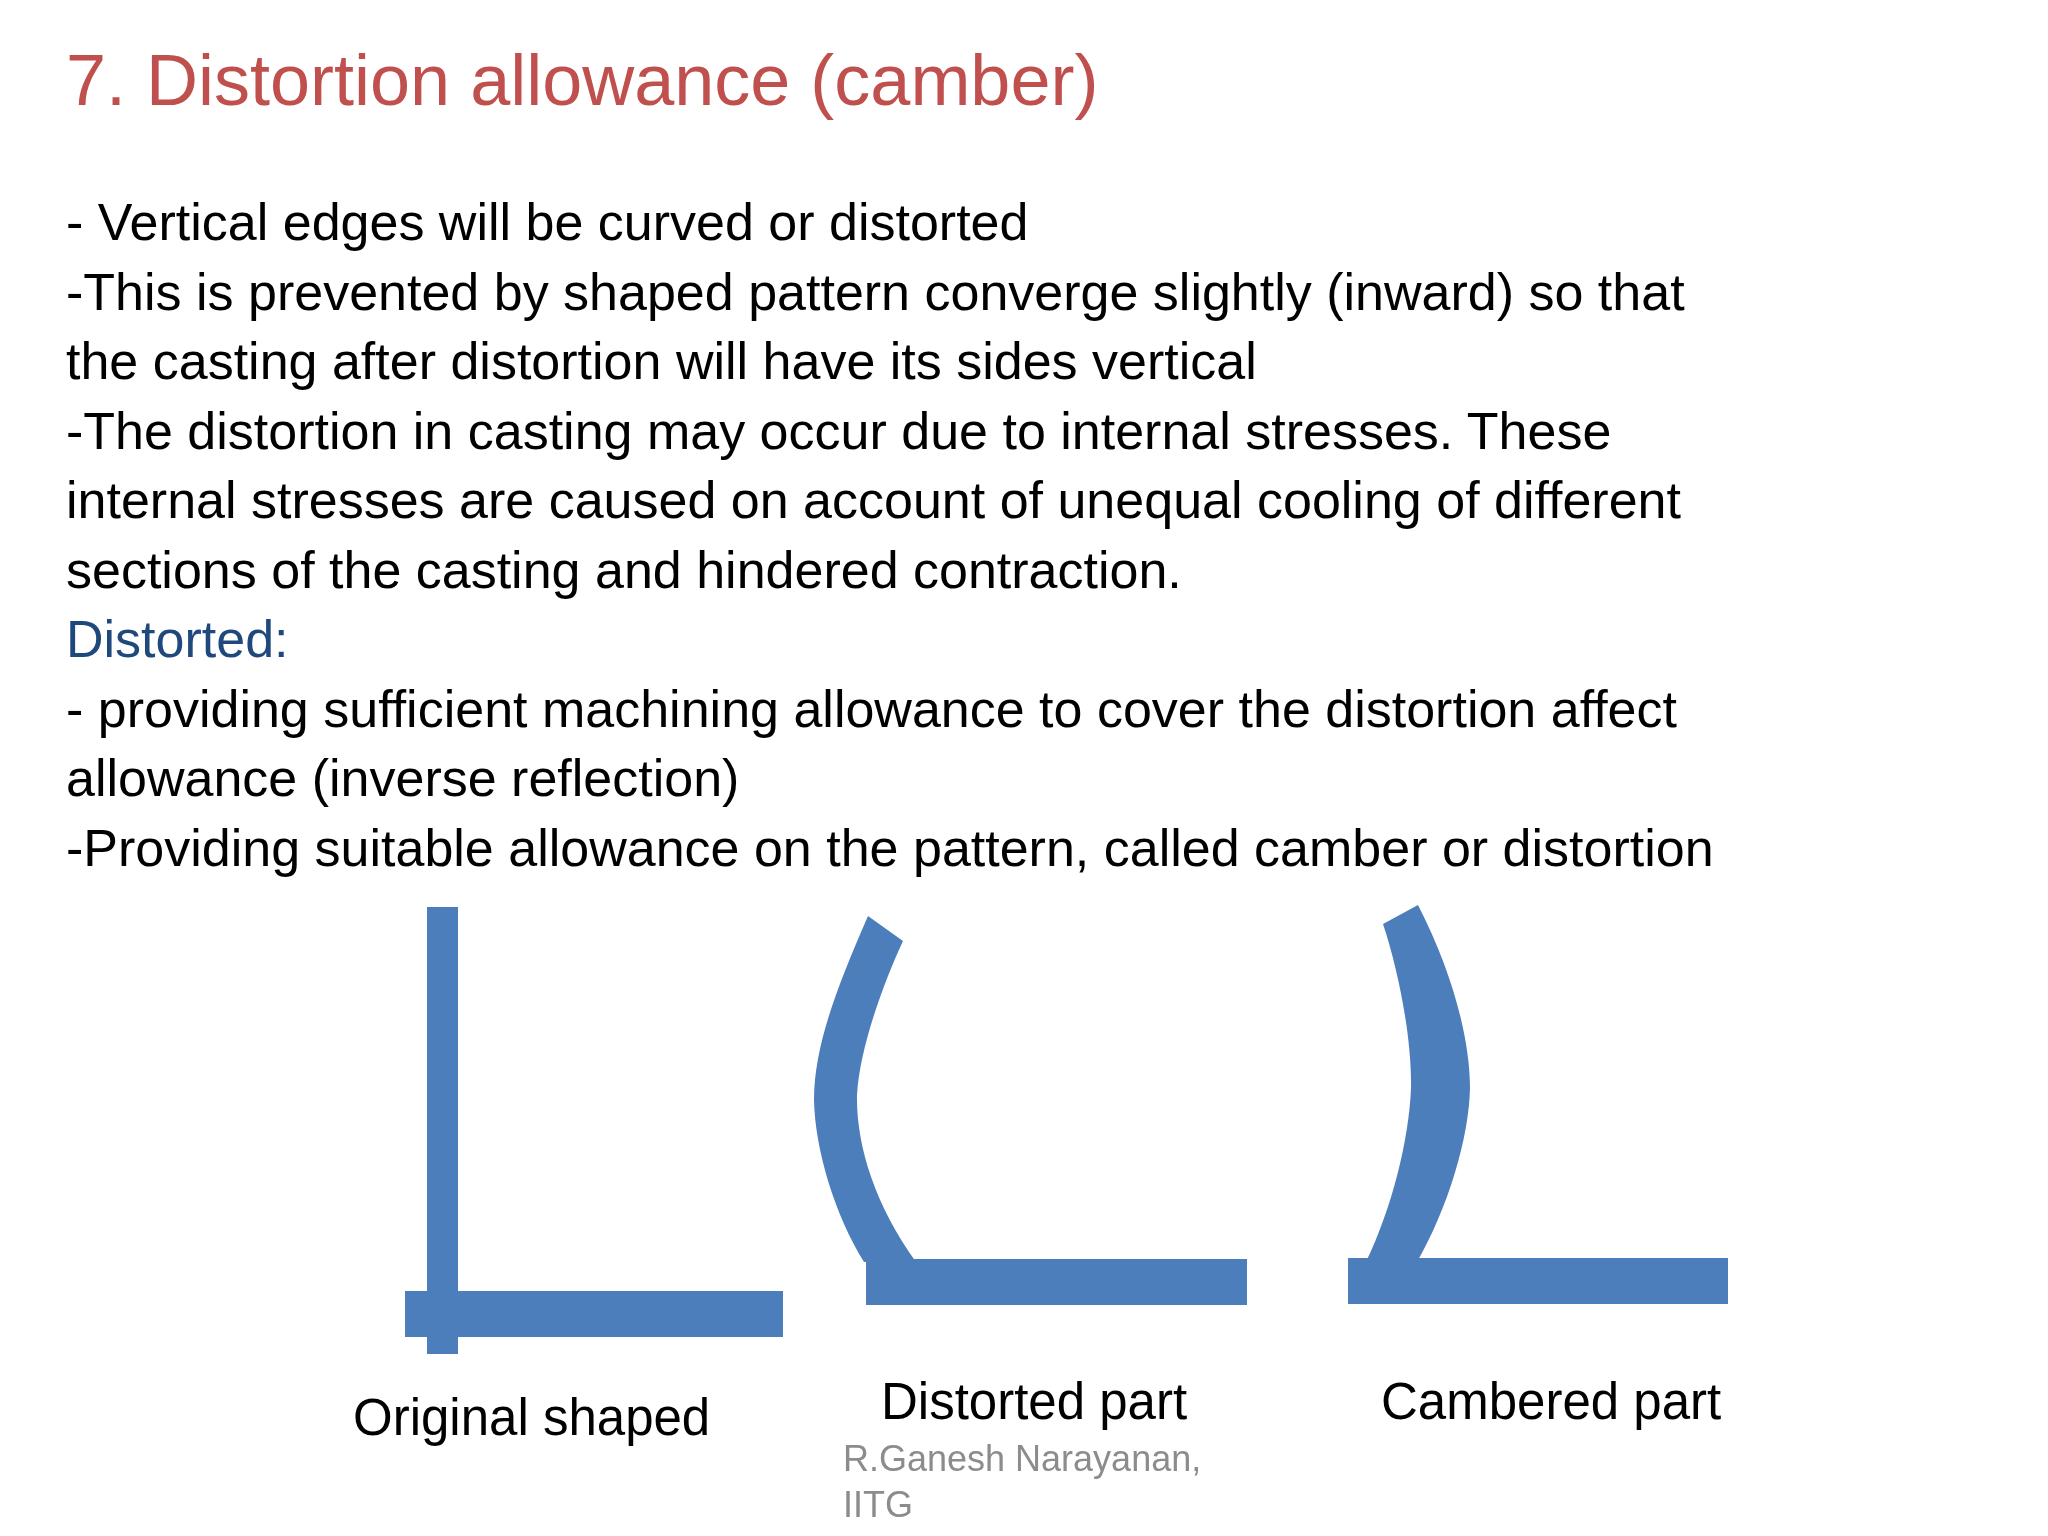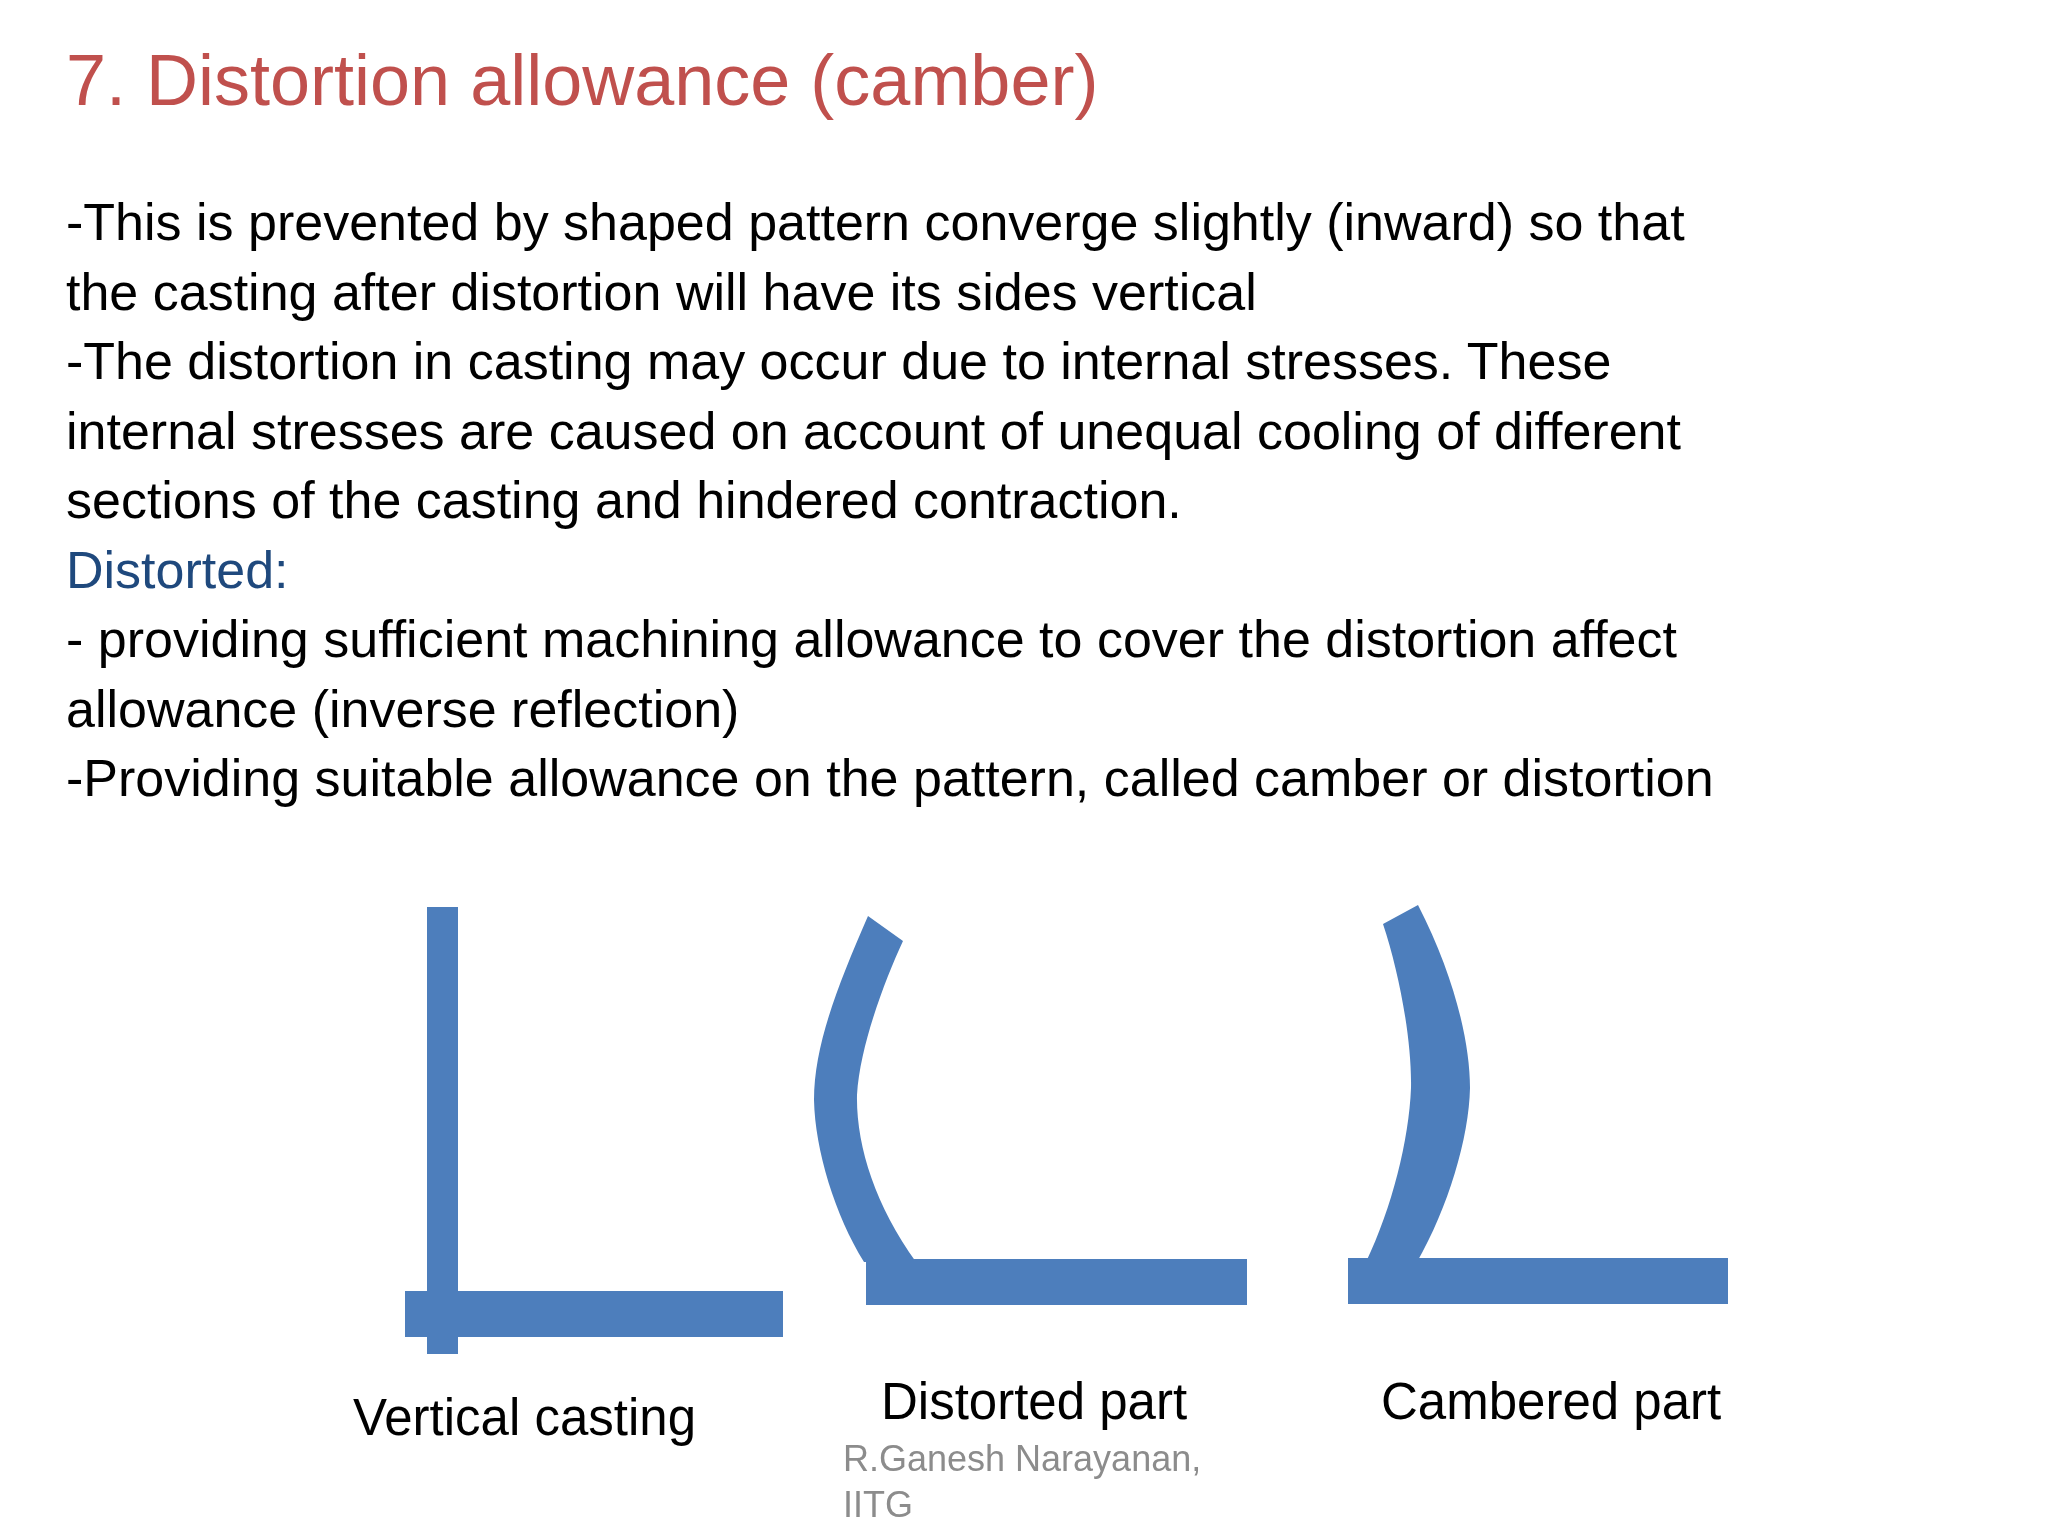--- a/index.html
+++ b/index.html
@@ -37,20 +37,21 @@
   }
 </style>
 </head>
 <body>
 
 <div class="slide">
 
   <div class="title">7. Distortion allowance (camber)</div>
 
   <div class="body-text">
+    <div class="line">- Vertical edges will be curved or distorted</div>
     <div class="line">-This is prevented by shaped pattern converge slightly (inward) so that</div>
     <div class="line">the casting after distortion will have its sides vertical</div>
     <div class="line">-The distortion in casting may occur due to internal stresses. These</div>
     <div class="line">internal stresses are caused on account of unequal cooling of different</div>
     <div class="line">sections of the casting and hindered contraction.</div>
     <div class="line accent">Distorted:</div>
     <div class="line">- providing sufficient machining allowance to cover the distortion affect</div>
     <div class="line">allowance (inverse reflection)</div>
     <div class="line">-Providing suitable allowance on the pattern, called camber or distortion</div>
   </div>
@@ -76,21 +77,21 @@
       <path d="M 1418 905
                C 1453 973, 1470 1040, 1470 1088
                C 1469 1138, 1448 1208, 1417 1262
                L 1366 1262
                C 1392 1208, 1409 1140, 1411 1088
                C 1412 1040, 1399 972, 1383 924 Z"></path>
       <rect x="1348" y="1258" width="380" height="46"></rect>
     </g>
   </svg>
 
-  <div class="fig-label original">Vertical casting</div>
+  <div class="fig-label original">Original shaped</div>
   <div class="fig-label distorted">Distorted part</div>
   <div class="fig-label cambered">Cambered part</div>
 
   <div class="attribution">
     <div>R.Ganesh Narayanan,</div>
     <div>IITG</div>
   </div>
 
 </div>
 

